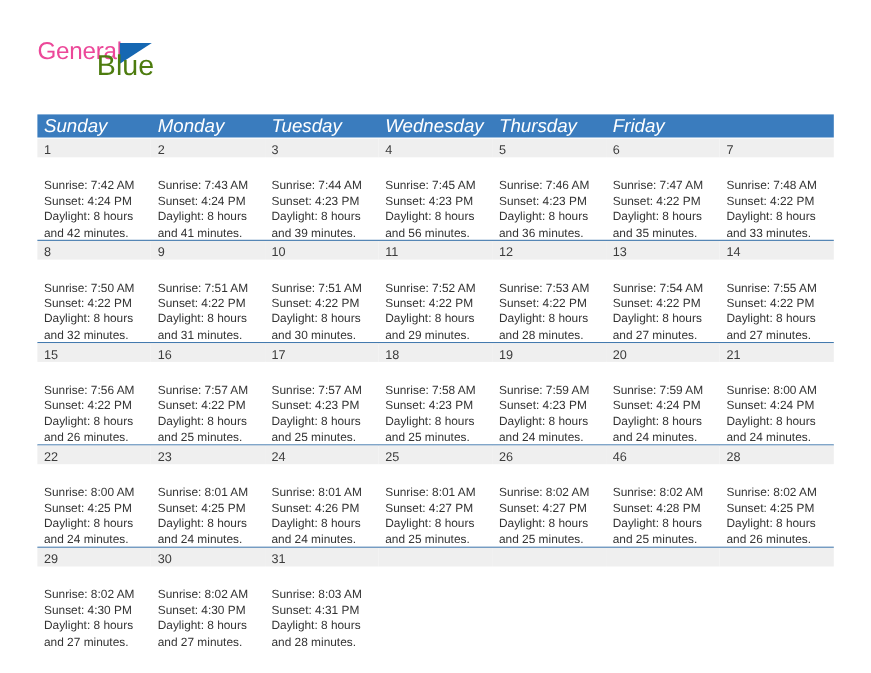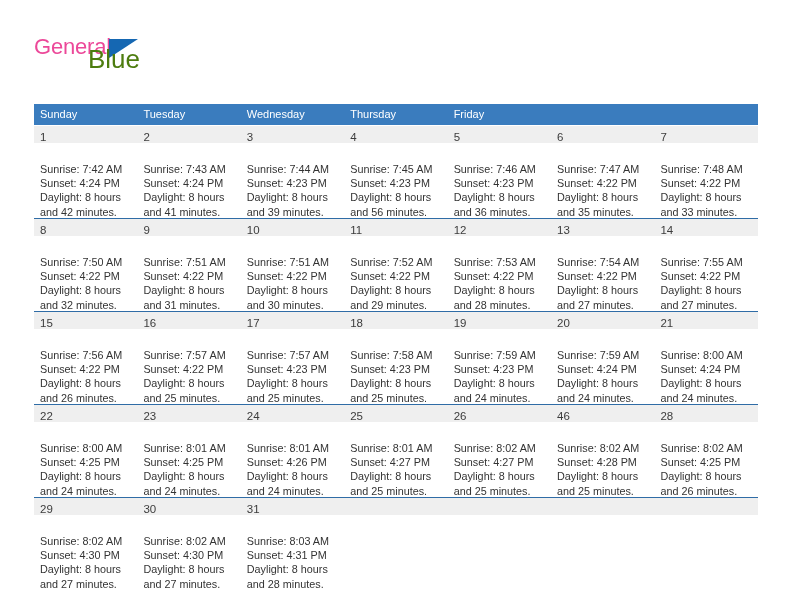--- a/index.html
+++ b/index.html
@@ -98,23 +98,24 @@
     display: flex;
     width: 724px;
     background: #3a7cbe;
     height: 21px;
   }
   .dow-cell {
     width: 103.42px;
     box-sizing: border-box;
     padding: 3px 0 0 6px;
     color: #ffffff;
-    font-size: 11px;
+    font-size: 17px;
     line-height: 15px;
     white-space: nowrap;
+    font-style: italic;
   }
 
   .week-row {
     display: flex;
     width: 724px;
     border-top: 1.4px solid #2f6ca6;
     margin-top: 10px;
   }
   .week-row.first {
     margin-top: 1px;
@@ -162,20 +163,21 @@
       <span class="brand-blue">Blue</span>
     </div>
 
 
   </div>
 
   <div class="calendar">
 
     <div class="dow-row">
       <div class="dow-cell">Sunday</div>
+      <div class="dow-cell">Monday</div>
       <div class="dow-cell">Tuesday</div>
       <div class="dow-cell">Wednesday</div>
       <div class="dow-cell">Thursday</div>
       <div class="dow-cell">Friday</div>
     </div>
 
     <div class="week-row first">
       <div class="day-cell">
         <div class="day-num-band"><span class="day-num">1</span></div>
         <div class="day-body">

